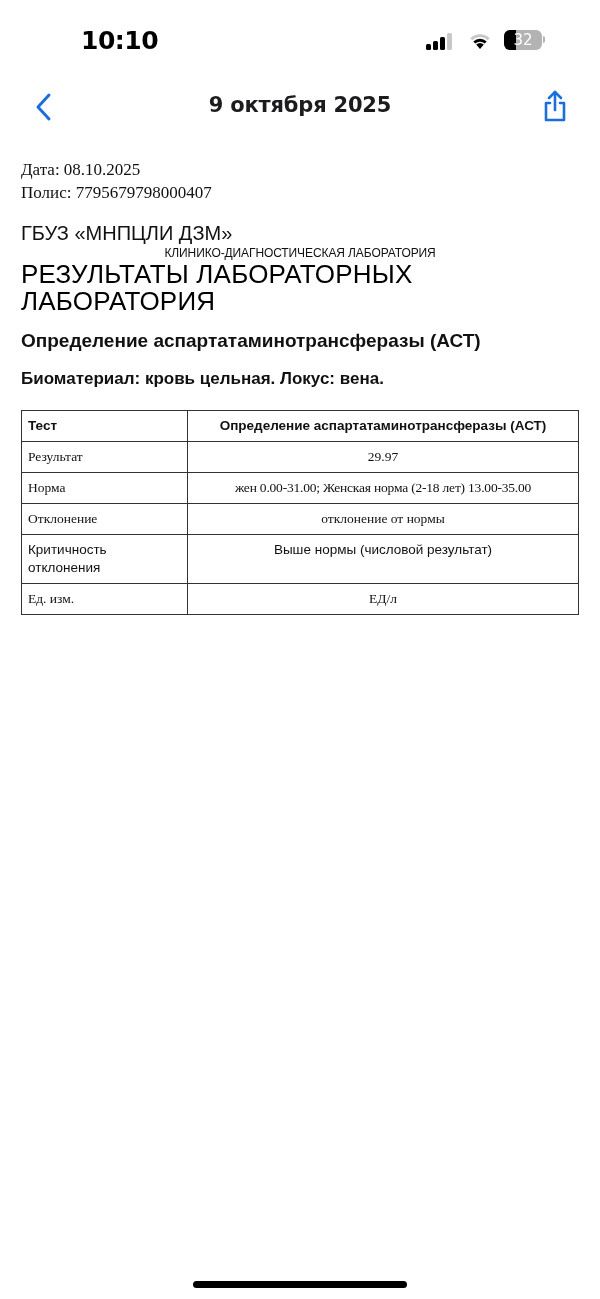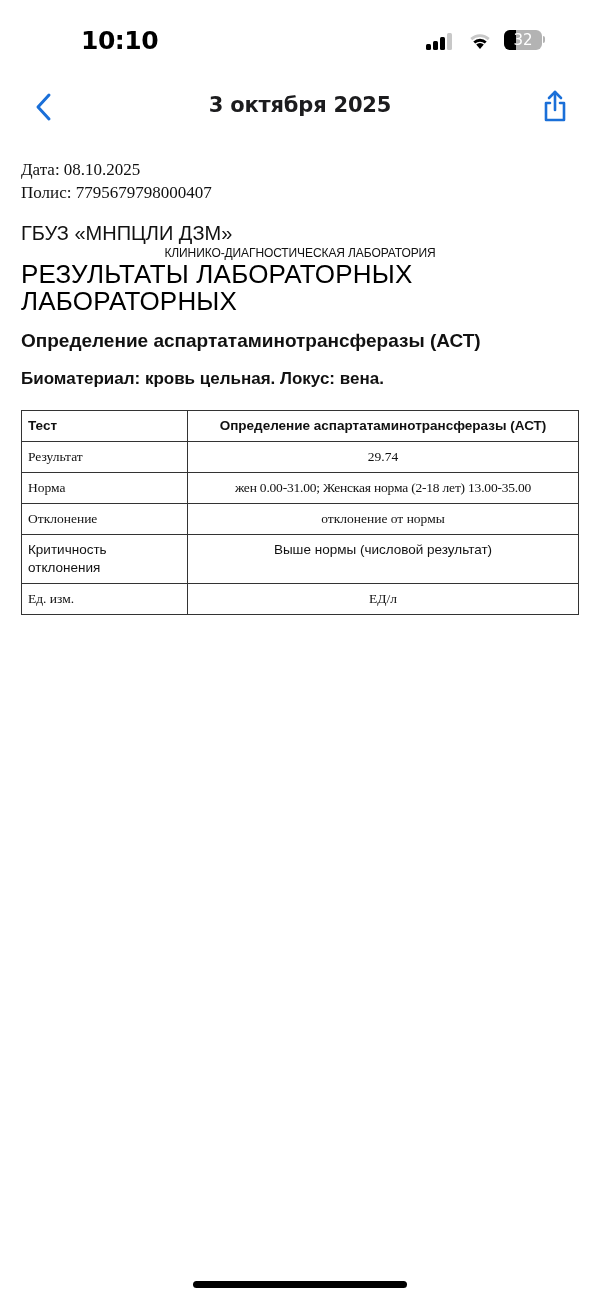--- a/index.html
+++ b/index.html
@@ -73,54 +73,54 @@
     <div class="battery-cap"></div>
   </div>
 </div>
 
 <div class="nav-bar">
   <div class="back-button">
     <svg width="28" height="34" viewBox="0 0 28 34">
       <path d="M19 5 L8 17 L19 29" fill="none" stroke="#1a6fd8" stroke-width="3" stroke-linecap="round" stroke-linejoin="round"></path>
     </svg>
   </div>
-  <div class="nav-title">3 октября 2025</div>
+  <div class="nav-title">9 октября 2025</div>
   <div class="share-button">
     <svg width="30" height="36" viewBox="0 0 30 36">
       <path d="M15 4 L15 22" stroke="#1a6fd8" stroke-width="2.6" stroke-linecap="round"></path>
       <path d="M9 10 L15 4 L21 10" fill="none" stroke="#1a6fd8" stroke-width="2.6" stroke-linecap="round" stroke-linejoin="round"></path>
       <path d="M10 15 L6 15 L6 32 L24 32 L24 15 L20 15" fill="none" stroke="#1a6fd8" stroke-width="2.6" stroke-linejoin="round" stroke-linecap="round"></path>
     </svg>
   </div>
 </div>
 
 <div class="doc">
   <div class="meta-line">Дата: 08.10.2025</div>
   <div class="meta-line">Полис: 7795679798000407</div>
 
   <div class="org-name">ГБУЗ «МНПЦЛИ ДЗМ»</div>
   <div class="org-sub">КЛИНИКО-ДИАГНОСТИЧЕСКАЯ ЛАБОРАТОРИЯ</div>
 
   <div class="doc-title">
     <div>РЕЗУЛЬТАТЫ ЛАБОРАТОРНЫХ</div>
-    <div>ЛАБОРАТОРНЫХ</div>
+    <div>ЛАБОРАТОРИЯ</div>
   </div>
 
   <div class="test-title">Определение аспартатаминотрансферазы (АСТ)</div>
   <div class="biomaterial">Биоматериал: кровь цельная. Локус: вена.</div>
 
   <table class="results">
     <tbody>
         <tr>
       <th class="col-label">Тест</th>
       <th class="col-value">Определение аспартатаминотрансферазы (АСТ)</th>
     </tr>
     <tr class="row-normal">
       <td class="cell-label">Результат</td>
-      <td class="cell-value">29.74</td>
+      <td class="cell-value">29.97</td>
     </tr>
     <tr class="row-normal">
       <td class="cell-label">Норма</td>
       <td class="cell-value" style="white-space:nowrap;letter-spacing:-0.2px;">жен 0.00-31.00; Женская норма (2-18 лет) 13.00-35.00</td>
     </tr>
     <tr class="row-normal">
       <td class="cell-label">Отклонение</td>
       <td class="cell-value">отклонение от нормы</td>
     </tr>
     <tr class="row-tall">

